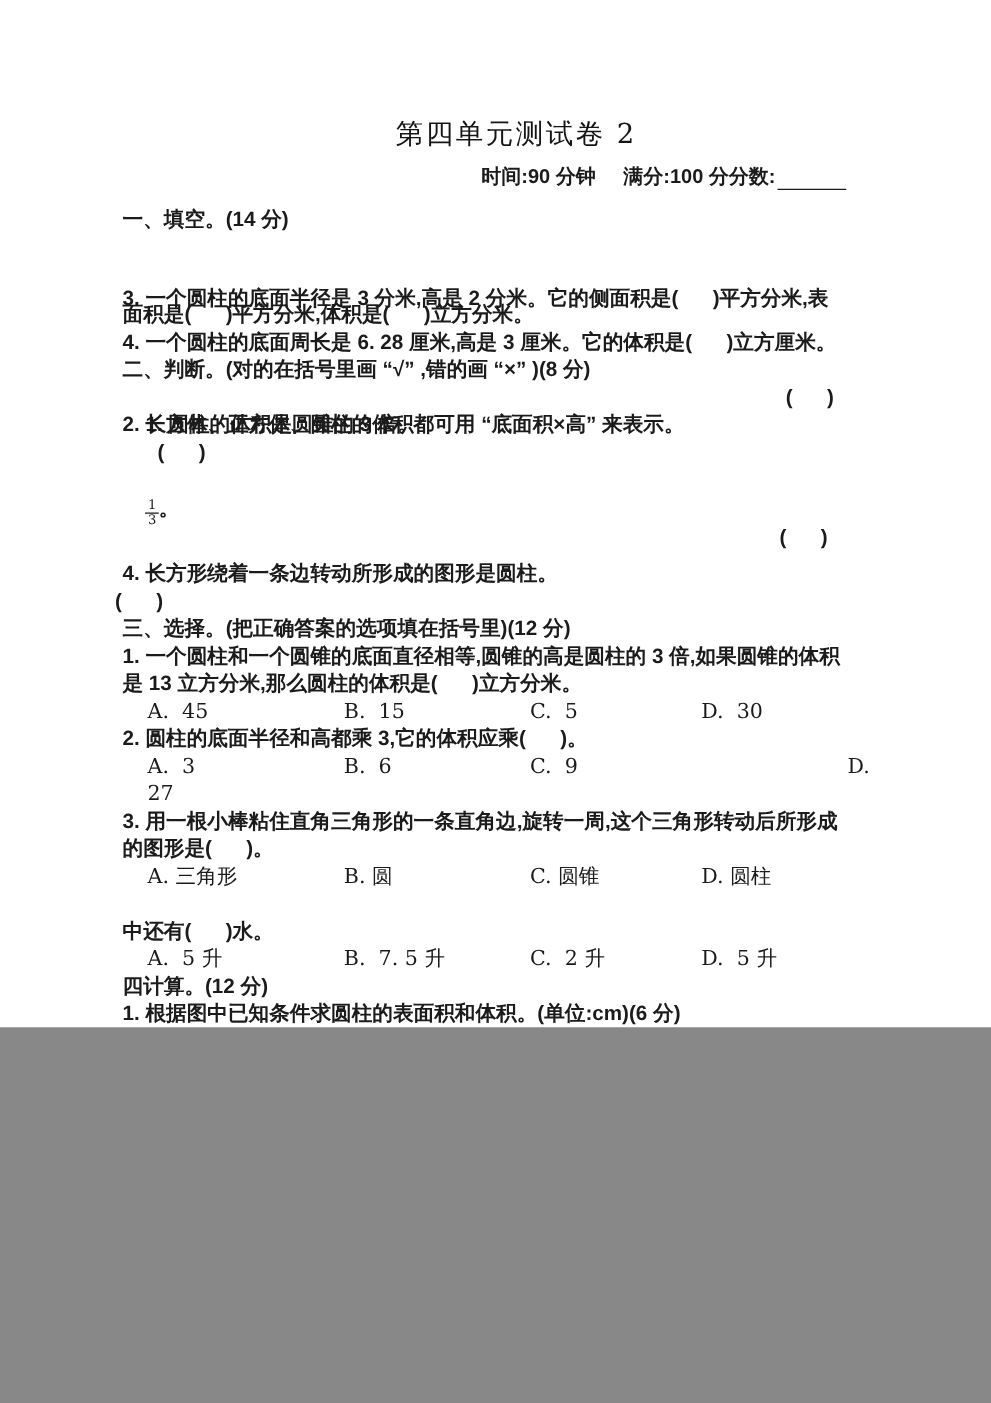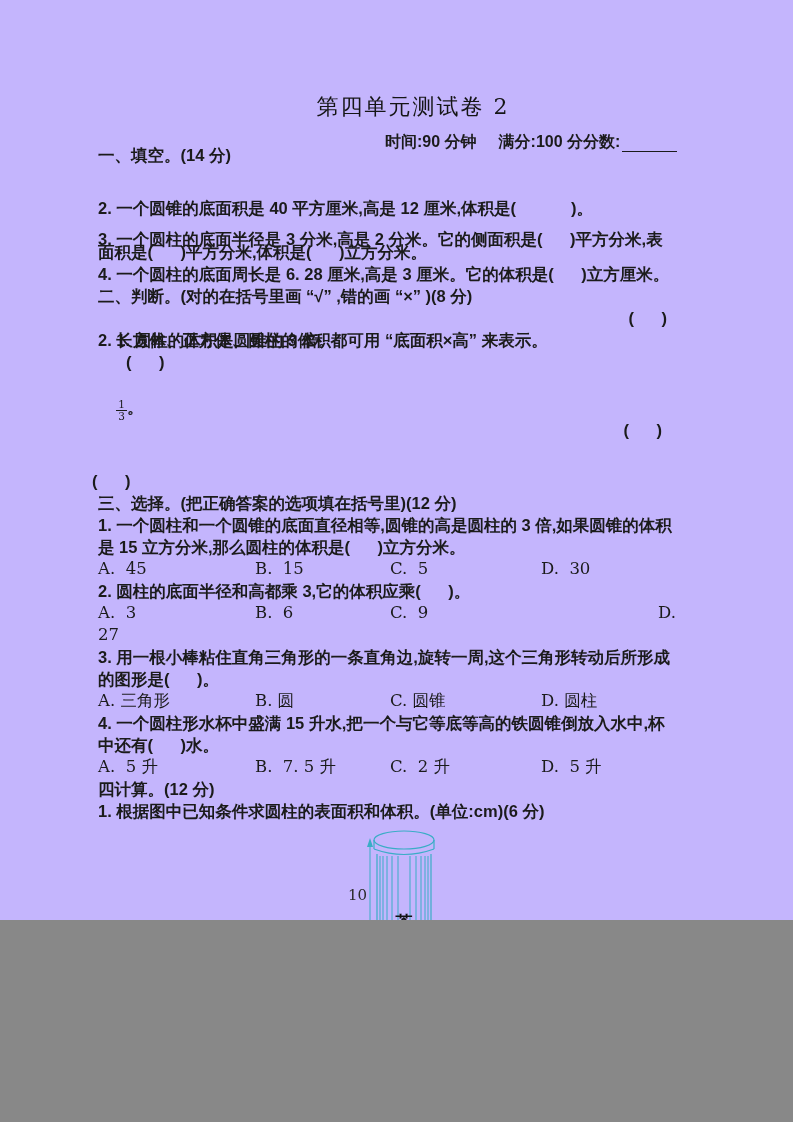--- a/index.html
+++ b/index.html
@@ -1,19 +1,19 @@
 <!DOCTYPE html>
 <html><head>
 <meta charset="utf-8">
 <style>
   html,body{margin:0;padding:0;background:#888;}
   .page{
     position:relative;
-    width:793px;height:920px;
-    background:#c4b5fd;
+    width:793px;height:822px;
+    background:#ffffff;
     margin:0 auto;
     overflow:hidden;
     font-family:"Liberation Sans",sans-serif;
     color:#1b1b1b;
   }
   .title{
     position:absolute;left:112px;top:92px;width:602px;
     text-align:center;
     font-family:"DejaVu Serif",serif;
     font-size:22px;font-weight:400;letter-spacing:2px;
@@ -29,26 +29,26 @@
   .meta .gap2{}
   .score-blank{
     display:inline-block;width:55px;height:17px;
     border-bottom:1.6px solid #1b1b1b;margin-left:2px;
   }
   .line{
     position:absolute;left:98px;width:604px;
     font-size:16.5px;line-height:22px;font-weight:600;
     white-space:pre-wrap;
   }
-  .serif{font-family:"DejaVu Serif",serif;font-weight:400;}
+  .serif{font-family:"DejaVu Serif",serif;font-weight:400;margin-left:20px;}
   .br-right{position:absolute;right:35px;top:0;font-weight:600;}
   .opts span{position:absolute;top:0;white-space:pre;}
   .o-a{left:0;}
   .o-b{left:157px;}
-  .o-c{left:292px;}
+  .o-c{left:306px;}
   .o-d{left:443px;}
   .o-d-far{left:560px;}
   .frac{
     display:inline-block;vertical-align:-7px;
     font-family:"DejaVu Serif",serif;font-weight:400;
     font-size:10.5px;line-height:11px;text-align:center;
   }
   .frac .num{display:block;border-bottom:1px solid #1b1b1b;padding:0 2px;}
   .frac .den{display:block;padding:0 2px;}
   .figure-svg{position:absolute;left:346px;top:824px;}
@@ -65,44 +65,44 @@
 
   <div class="title">第四单元测试卷 2</div>
 
   <div class="meta">
     <span class="gap1">时间:90 分钟</span>
     <span class="gap2">满分:100 分</span>
     <span>分数:</span>
     <span class="score-blank"></span>
   </div>
 
-  <div class="line" style="top:144px">一、填空。(14 分)</div>
-  <div class="line" style="top:197px">2. 一个圆锥的底面积是 40 平方厘米,高是 12 厘米,体积是(            )。</div>
+  <div class="line" style="top:165px">一、填空。(14 分)</div>
   <div class="line" style="top:228px">3. 一个圆柱的底面半径是 3 分米,高是 2 分米。它的侧面积是(      )平方分米,表</div>
   <div class="line" style="top:241px">面积是(      )平方分米,体积是(      )立方分米。</div>
   <div class="line" style="top:263px">4. 一个圆柱的底面周长是 6. 28 厘米,高是 3 厘米。它的体积是(      )立方厘米。</div>
 
   <div class="line" style="top:285px">二、判断。(对的在括号里画 “√” ,错的画 “×” )(8 分)</div>
   <div class="line" style="top:307px">
     <span>1. 圆柱的体积是圆锥的 3 倍。</span>
     <span class="br-right">(      )</span>
   </div>
   <div class="line" style="top:329px">2. 长方体、正方体、圆柱的体积都可用 “底面积×高” 来表示。</div>
   <div class="line" style="top:351px;left:126px">(      )</div>
   <div class="line" style="top:374px">
     <span class="frac"><span class="num">1</span><span class="den">3</span></span><span>。</span>
   </div>
   <div class="line" style="top:419px">
     <span class="br-right" style="right:40px">(      )</span>
   </div>
+  <div class="line" style="top:448px">4. 长方形绕着一条边转动所形成的图形是圆柱。</div>
   <div class="line" style="top:470px;left:92px">(      )</div>
 
   <div class="line" style="top:492px">三、选择。(把正确答案的选项填在括号里)(12 分)</div>
   <div class="line" style="top:514px">1. 一个圆柱和一个圆锥的底面直径相等,圆锥的高是圆柱的 3 倍,如果圆锥的体积</div>
-  <div class="line" style="top:536px">是 15 立方分米,那么圆柱的体积是(      )立方分米。</div>
+  <div class="line" style="top:536px">是 13 立方分米,那么圆柱的体积是(      )立方分米。</div>
   <div class="line opts serif" style="top:558px">
     <span class="o-a">A.  45</span>
     <span class="o-b">B.  15</span>
     <span class="o-c">C.  5</span>
     <span class="o-d">D.  30</span>
   </div>
   <div class="line" style="top:580px">2. 圆柱的底面半径和高都乘 3,它的体积应乘(      )。</div>
   <div class="line opts serif" style="top:602px">
     <span class="o-a">A.  3</span>
     <span class="o-b">B.  6</span>
@@ -111,21 +111,20 @@
   </div>
   <div class="line serif" style="top:624px">27</div>
   <div class="line" style="top:646px">3. 用一根小棒粘住直角三角形的一条直角边,旋转一周,这个三角形转动后所形成</div>
   <div class="line opts serif" style="top:690px">
     <span class="o-a">A. 三角形</span>
     <span class="o-b">B. 圆</span>
     <span class="o-c">C. 圆锥</span>
     <span class="o-d">D. 圆柱</span>
   </div>
   <div class="line" style="top:668px">的图形是(      )。</div>
-  <div class="line" style="top:712px">4. 一个圆柱形水杯中盛满 15 升水,把一个与它等底等高的铁圆锥倒放入水中,杯</div>
   <div class="line" style="top:734px">中还有(      )水。</div>
   <div class="line opts serif" style="top:756px">
     <span class="o-a">A.  5 升</span>
     <span class="o-b">B.  7. 5 升</span>
     <span class="o-c">C.  2 升</span>
     <span class="o-d">D.  5 升</span>
   </div>
 
   <div class="line" style="top:778px">四计算。(12 分)</div>
   <div class="line" style="top:800px">1. 根据图中已知条件求圆柱的表面积和体积。(单位:cm)(6 分)</div>

